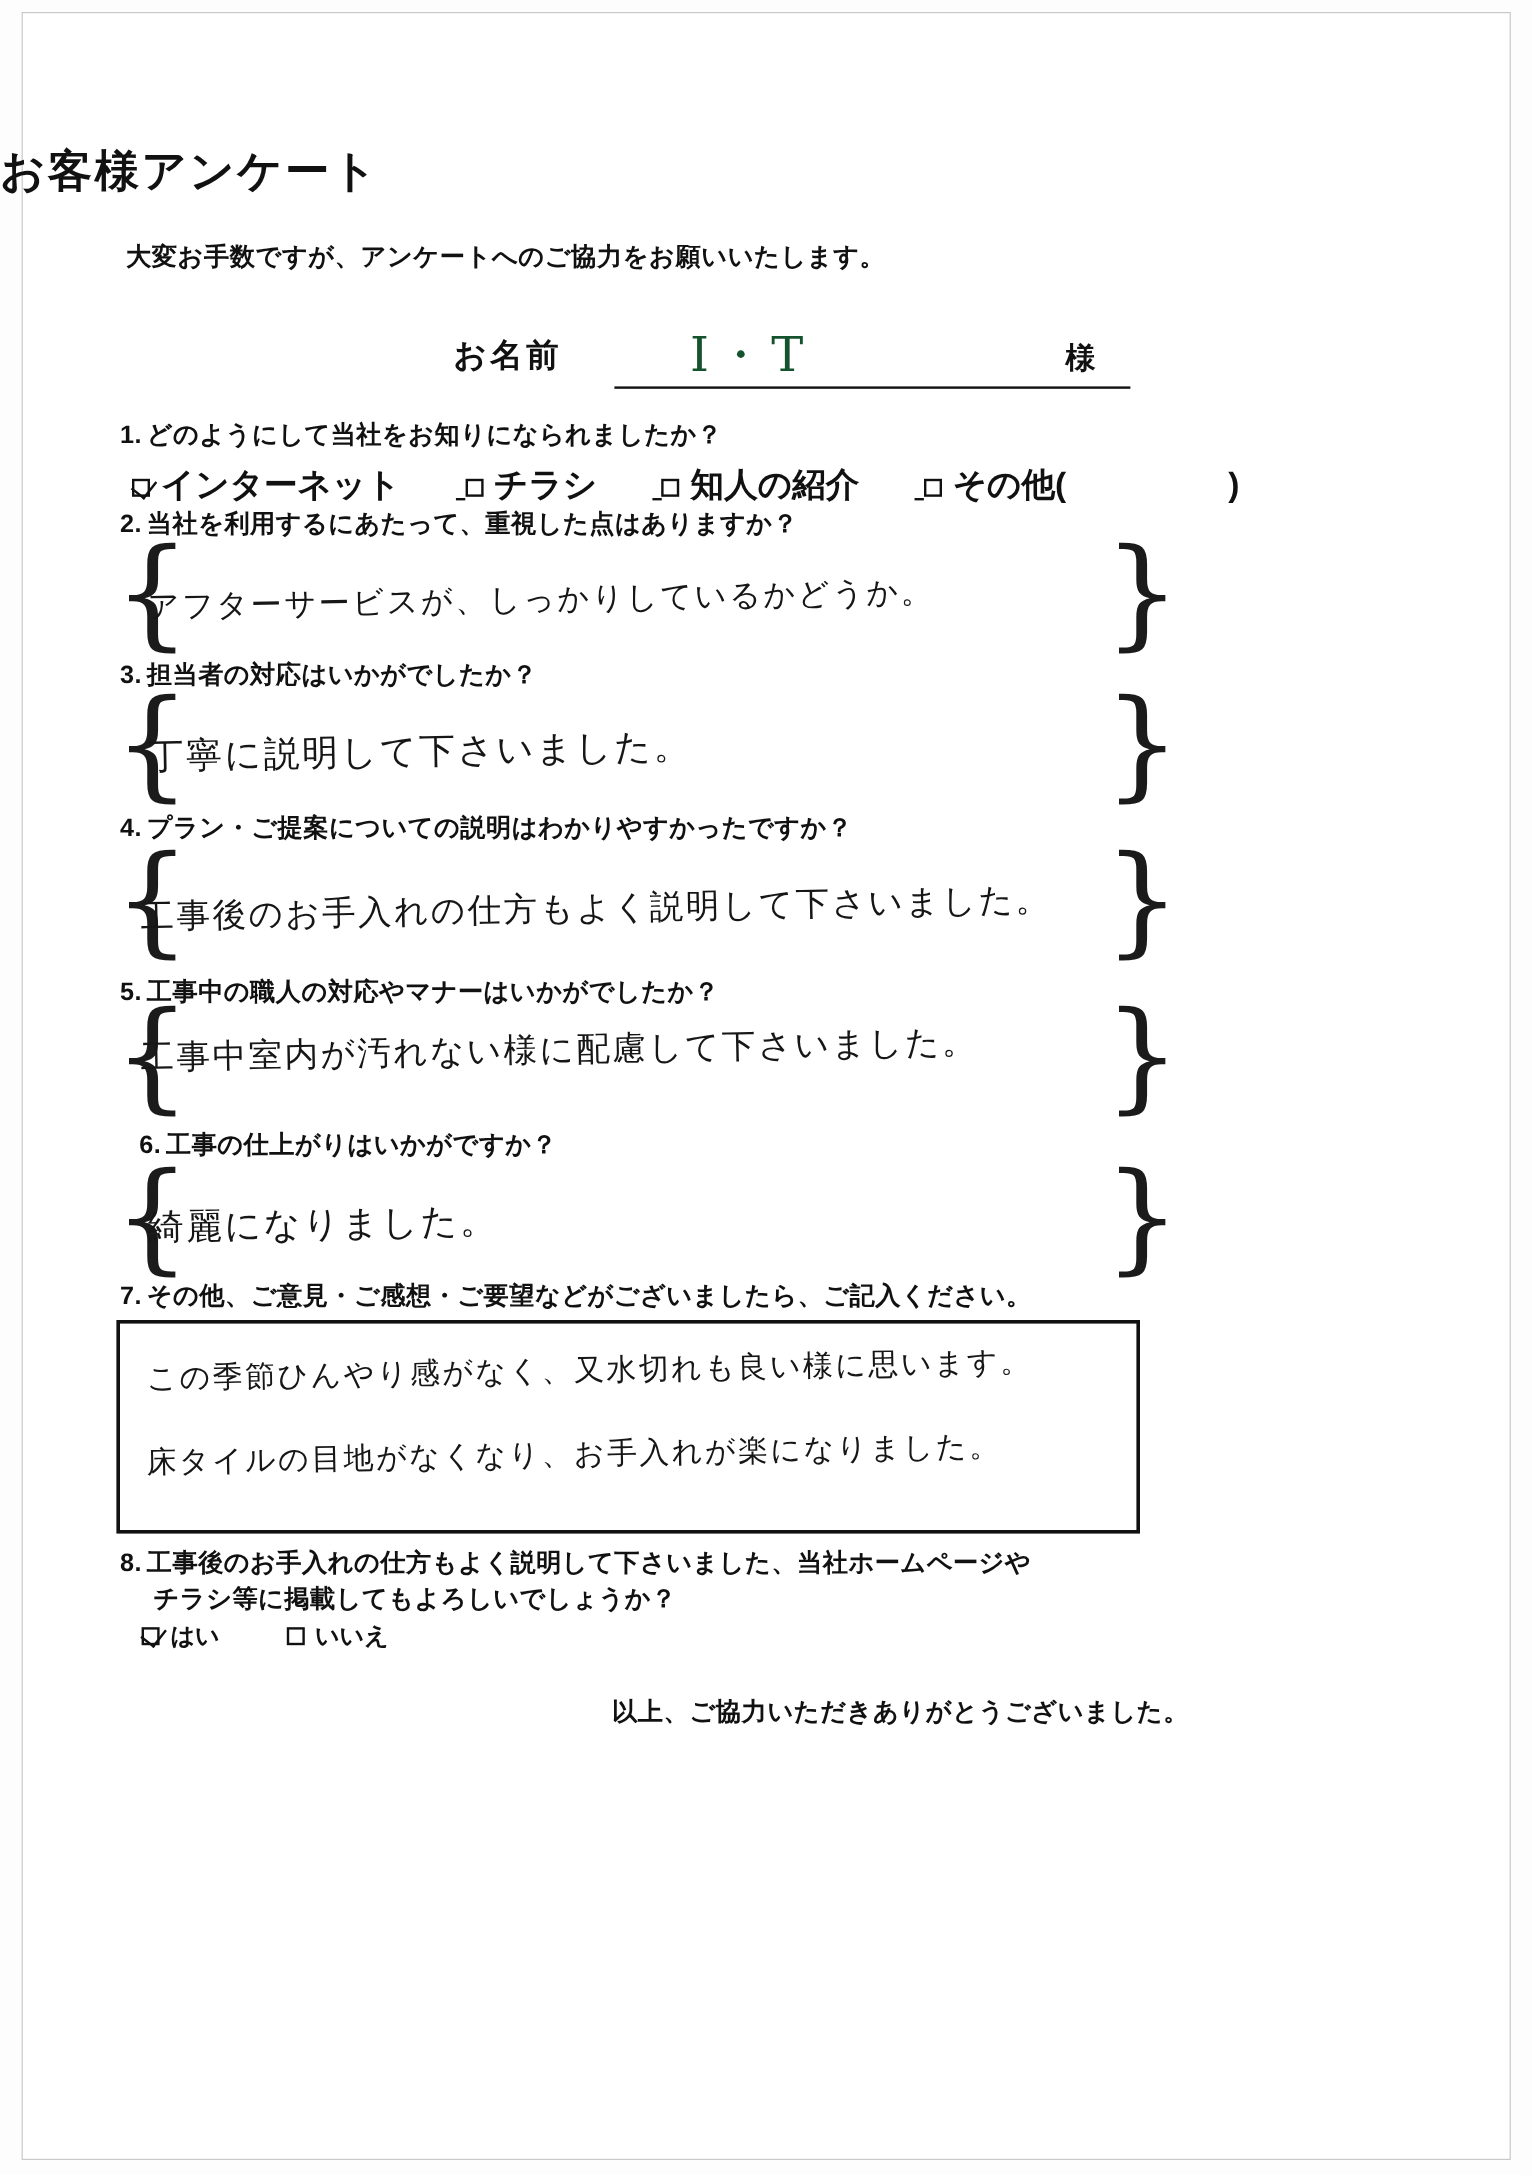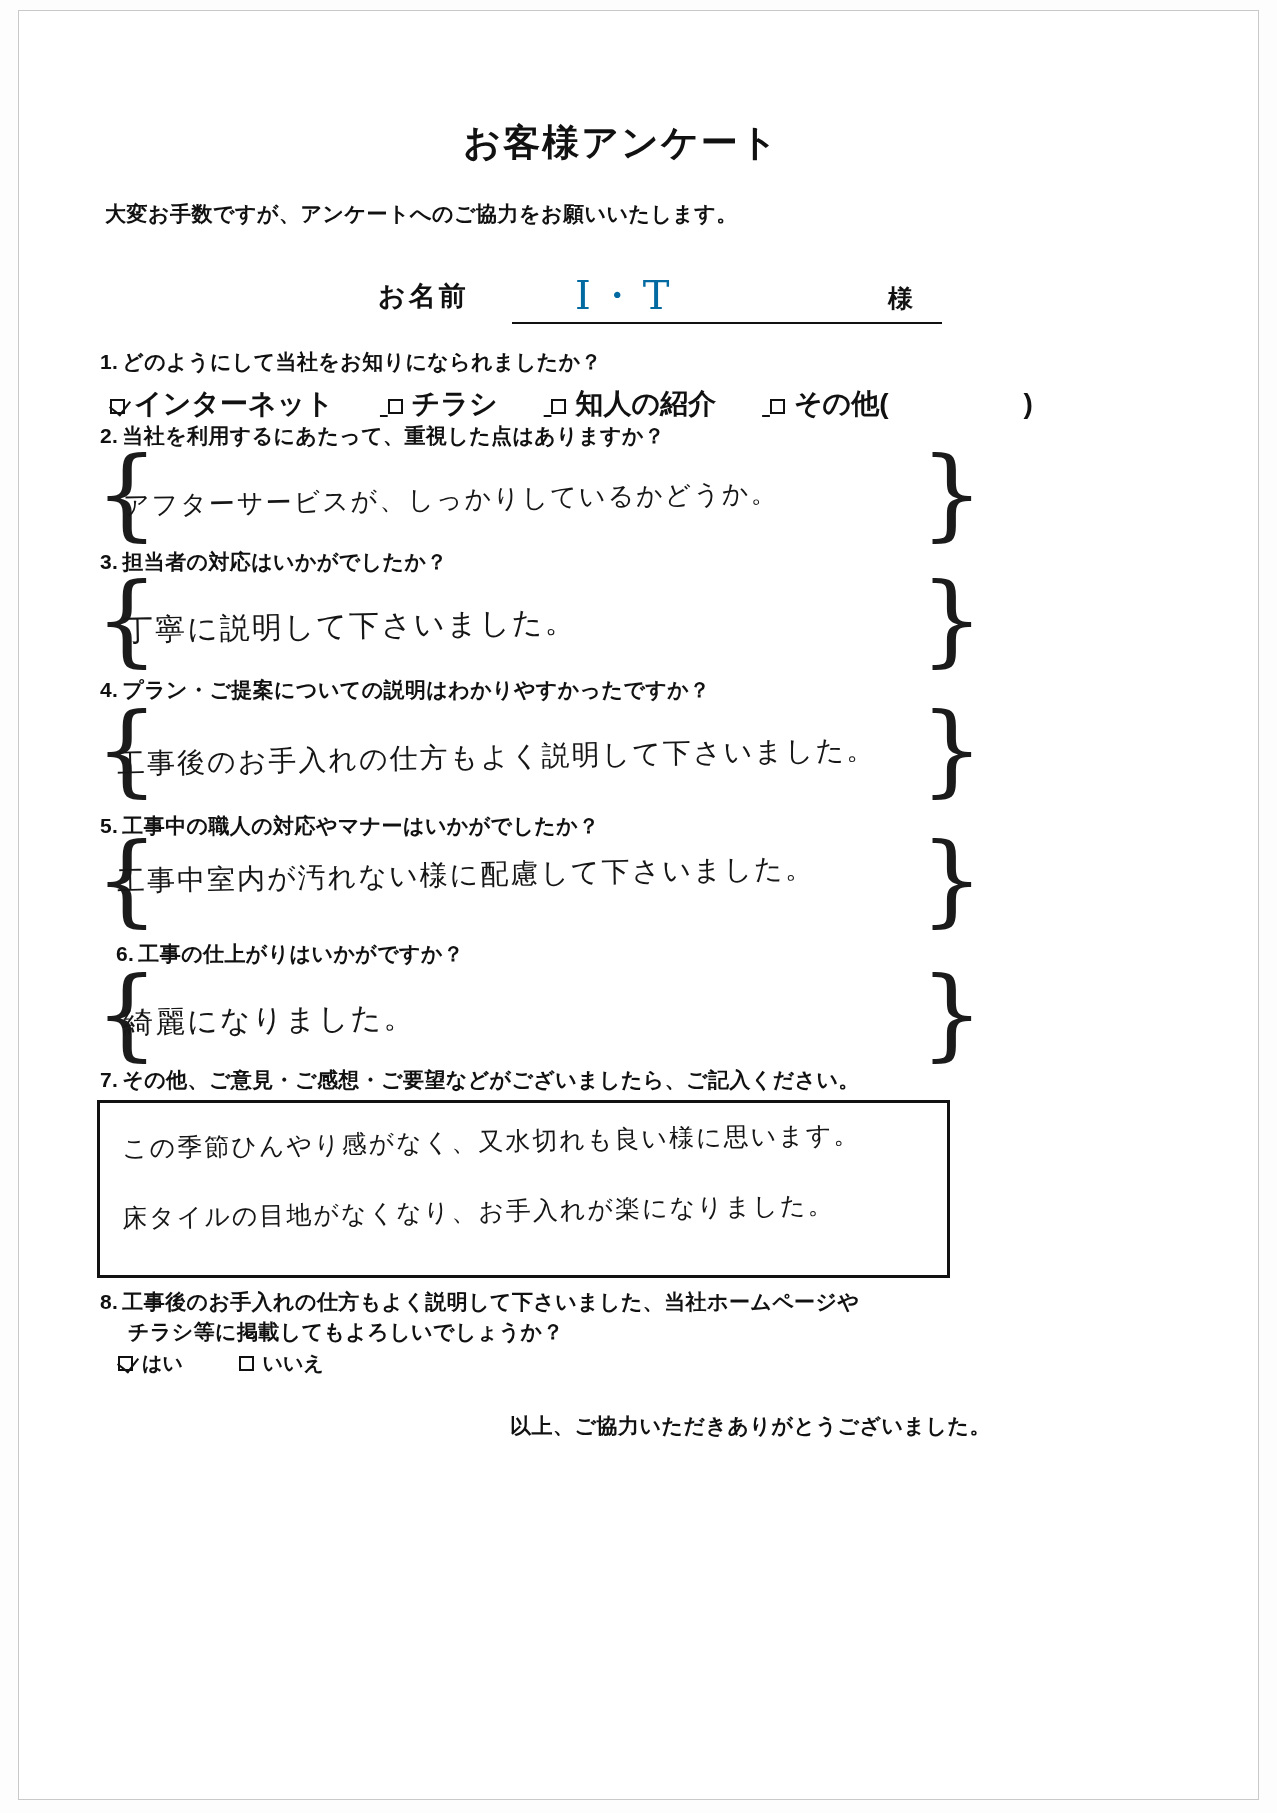--- a/index.html
+++ b/index.html
@@ -27,21 +27,21 @@
     height: 1790px;
     border: 1px solid #c9c9c9;
     box-sizing: border-box;
     background: #ffffff;
   }
   .title {
     position: absolute;
     left: 0;
     top: 118px;
     width: 1243px;
-    text-align: center;
+    text-align: left;
     font-size: 37px;
     font-weight: bold;
     letter-spacing: 2px;
   }
   .lead {
     position: absolute;
     left: 105px;
     top: 200px;
     font-size: 21px;
     font-weight: bold;
@@ -70,21 +70,21 @@
     font-weight: bold;
     letter-spacing: 3px;
   }
   .name-value {
     position: absolute;
     left: 575px;
     top: -10px;
     font-size: 40px;
     font-family: "DejaVu Serif", serif;
     letter-spacing: 6px;
-    color: #0369a1;
+    color: #14532d;
   }
   .name-suffix {
     position: absolute;
     left: 888px;
     top: 4px;
     font-size: 25px;
     font-weight: bold;
   }
   .name-underline {
     position: absolute;

